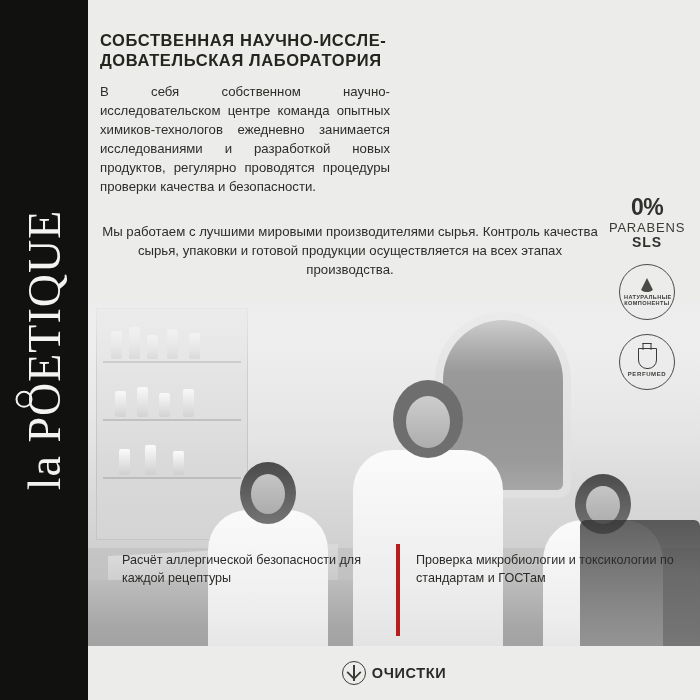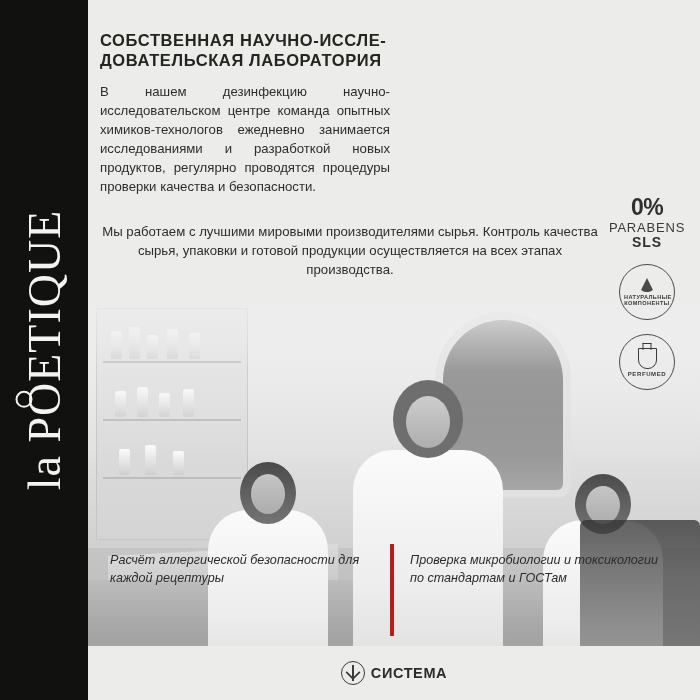--- a/index.html
+++ b/index.html
@@ -258,23 +258,22 @@
 
   
   .features {
     position: absolute;
     left: 88px;
     right: 10px;
     bottom: 64px;
     height: 92px;
     display: flex;
     z-index: 6;
-    padding-left: 22px;
+    padding-left: 34px;
     box-sizing: border-box;
-    font-style: italic;
   }
   .feature {
     flex: 1;
     padding: 8px 16px 0 0;
     font-size: 12.6px;
     line-height: 1.42;
     color: #2b2b28;
   }
   .feature + .feature {
     border-left: 4px solid #b91c1c;
@@ -375,21 +374,21 @@
   <div class="leftbar">
     <div class="brand"><span>la P</span><span class="ring">O</span><span>ETIQUE</span></div>
   </div>
 
   <div class="content">
 
     <div class="text-area">
       <div class="cols">
         <div class="col-l">
           <h2 class="head">СОБСТВЕННАЯ НАУЧНО-ИССЛЕ-ДОВАТЕЛЬСКАЯ ЛАБОРАТОРИЯ</h2>
-          <p class="body">В нашем дезинфекцию научно-исследовательском центре команда опытных химиков-технологов ежедневно занимается исследованиями и разработкой новых продуктов, регулярно проводятся процедуры проверки качества и безопасности.</p>
+          <p class="body">В себя собственном научно-исследовательском центре команда опытных химиков-технологов ежедневно занимается исследованиями и разработкой новых продуктов, регулярно проводятся процедуры проверки качества и безопасности.</p>
         </div>
       </div>
 
       <div class="wide">
         <p class="body">Мы работаем с лучшими мировыми производителями сырья. Контроль качества сырья, упаковки и готовой продукции осуществляется на всех этапах производства.</p>
       </div>
     </div>
 
     <div class="badges">
       <div class="badge badge-sls">
@@ -418,17 +417,17 @@
   </div>
 
   <div class="features">
     <div class="feature">Расчёт аллергической безопасности для каждой рецептуры</div>
     <div class="feature">Проверка микробиологии и токсикологии по стандартам и ГОСТам</div>
   </div>
 
   <div class="footer">
     <div class="logo">
       <div class="mark"></div>
-      <div class="lname">СИСТЕМА</div>
+      <div class="lname">ОЧИСТКИ</div>
     </div>
   </div>
 
 </div>
 
 </body></html>

